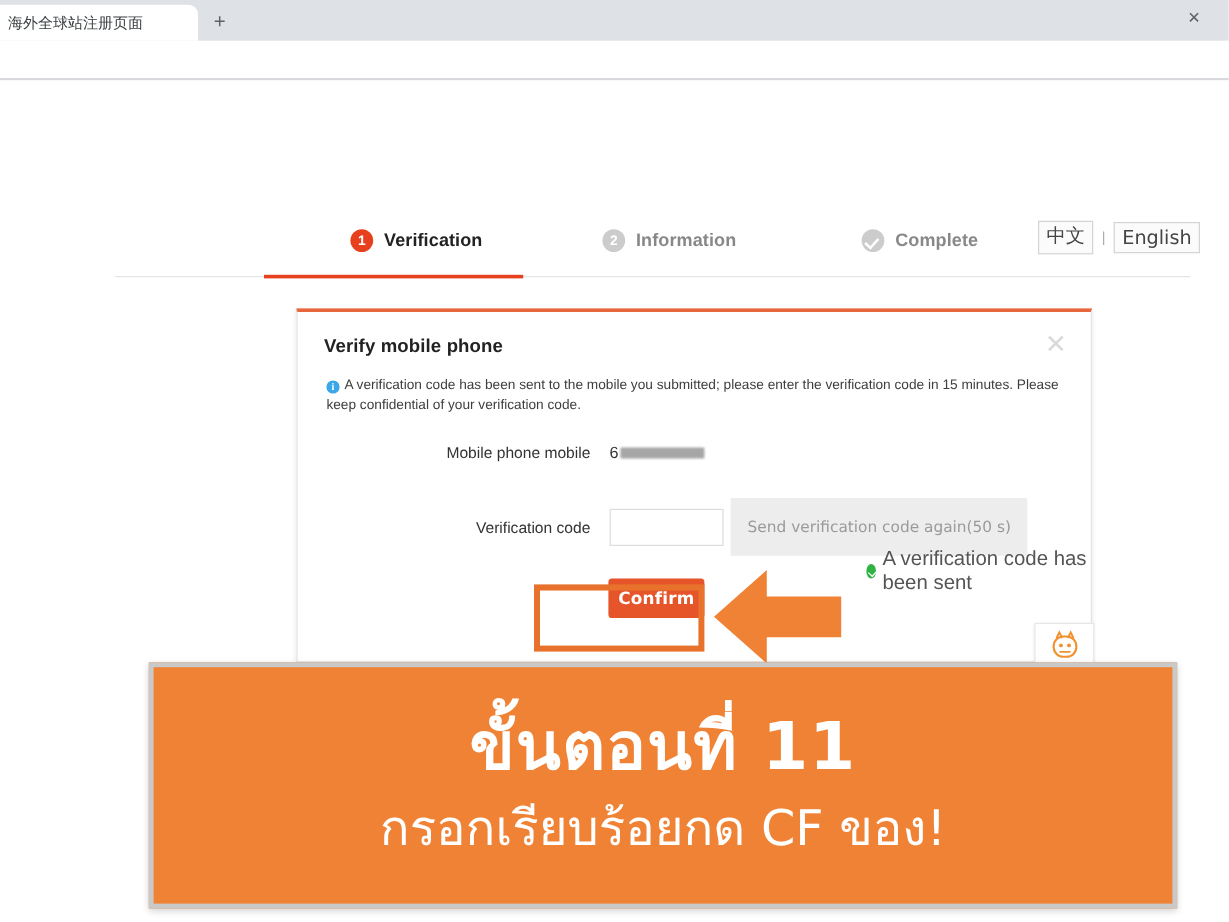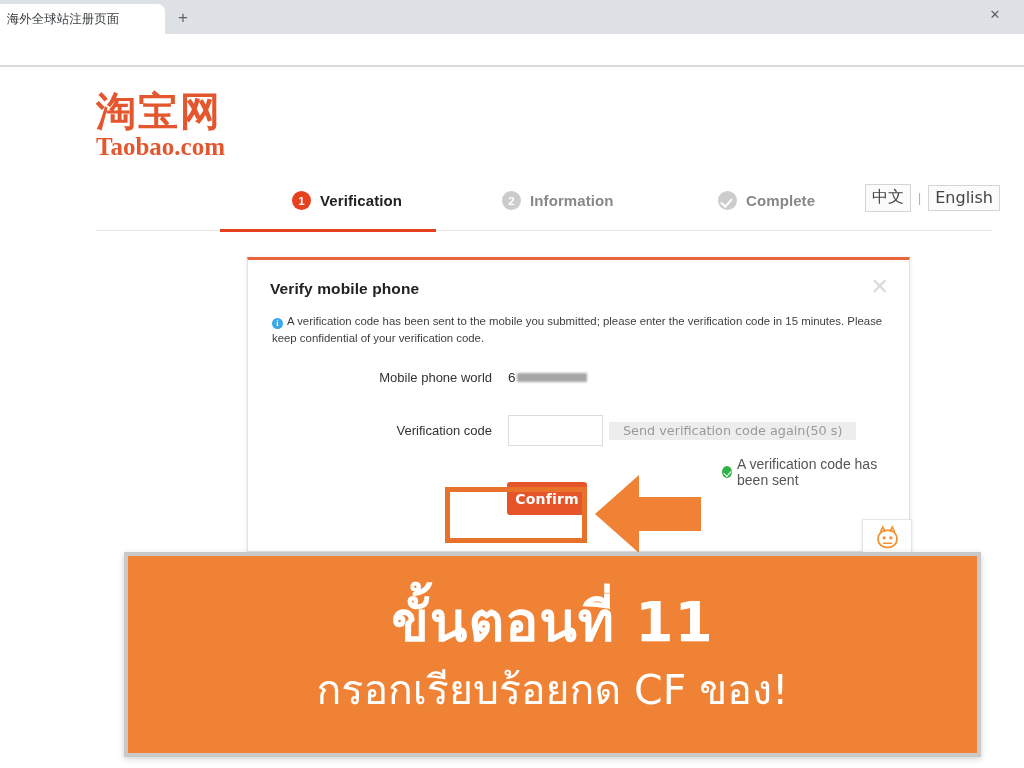--- a/index.html
+++ b/index.html
@@ -147,29 +147,29 @@
     display:inline-block; width:70px; height:9px; margin-left:1px;
     background:#9a9a9a; border-radius:1px; opacity:.88;
     filter: blur(1.1px);
   }
   .code-input{
     width:95px; height:31px; border:1px solid #dcdcdc; background:#fff;
     outline:none; font-size:13px; padding:0 7px; color:#333;
     font-family:"Liberation Sans", sans-serif;
   }
   .resend-btn{
-    height:18px; margin-left:6px; padding:0 13px;
+    height:48px; margin-left:6px; padding:0 13px;
     background:#ededed; border:1px solid #ededed; color:#9a9a9a;
     font-size:12.8px; display:flex; align-items:center;
     font-family:"DejaVu Sans", sans-serif;
   }
   .sent-msg{
     position:absolute; left:474px; top:196px;
     display:flex; align-items:center; gap:5px;
-    font-size:14px; color:#555;
+    font-size:17px; color:#555;
   }
   .sent-check{
     width:12px; height:12px; border-radius:50%; background:#2fb344; position:relative;
   }
   .sent-check::after{
     content:""; position:absolute; left:3.4px; top:2.6px;
     width:3.5px; height:6px; border:solid #fff; border-width:0 1.7px 1.7px 0;
     transform:rotate(42deg);
   }
 
@@ -262,24 +262,20 @@
       <svg class="tb-ic" viewBox="0 0 24 24">
         <circle cx="12" cy="12" r="10" fill="#f0f0f0" stroke="#e8662c" stroke-width="2"></circle>
         <path d="M6 17c3-5 9-5 12 0" fill="none" stroke="#e8662c" stroke-width="2"></path>
       </svg>
     </div>
   </div>
   <div class="chrome-divider"></div>
 
   <div class="content">
 
-    <div class="logo">
-      <div class="logo-cn">淘宝网</div>
-      <div class="logo-en">Taobao.com</div>
-    </div>
 
     <div class="steps">
       <div class="step step-1">
         <span class="step-badge badge-active">1</span>
         <span class="step-label">Verification</span>
       </div>
       <div class="step step-2">
         <span class="step-badge badge-idle">2</span>
         <span class="step-label">Information</span>
       </div>
@@ -298,21 +294,21 @@
 
     <div class="modal">
       <div class="modal-title">Verify mobile phone</div>
       <div class="modal-close">✕</div>
 
       <div class="notice">
         <span class="notice-ic">i</span><span>A verification code has been sent to the mobile you submitted; please enter the verification code in 15 minutes. Please keep confidential of your verification code.</span>
       </div>
 
       <div class="frow frow-phone">
-        <div class="flabel">Mobile phone world</div>
+        <div class="flabel">Mobile phone mobile</div>
         <div class="phone-val">
           <span>6</span>
           <span class="phone-redact"></span>
         </div>
       </div>
 
       <div class="frow frow-code">
         <div class="flabel">Verification code</div>
         <input class="code-input" type="text" placeholder="" style="">
         <div class="resend-btn">Send verification code again(50 s)</div>

